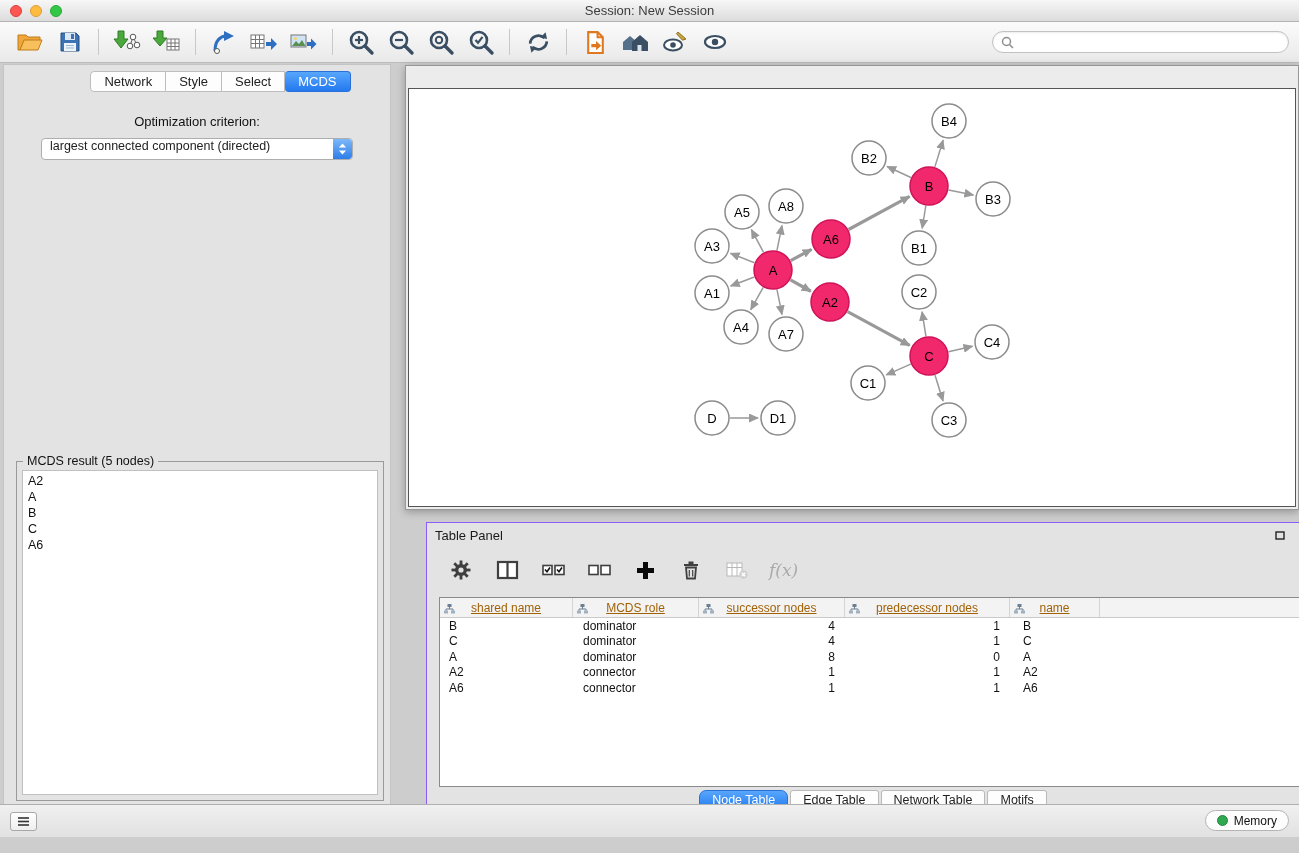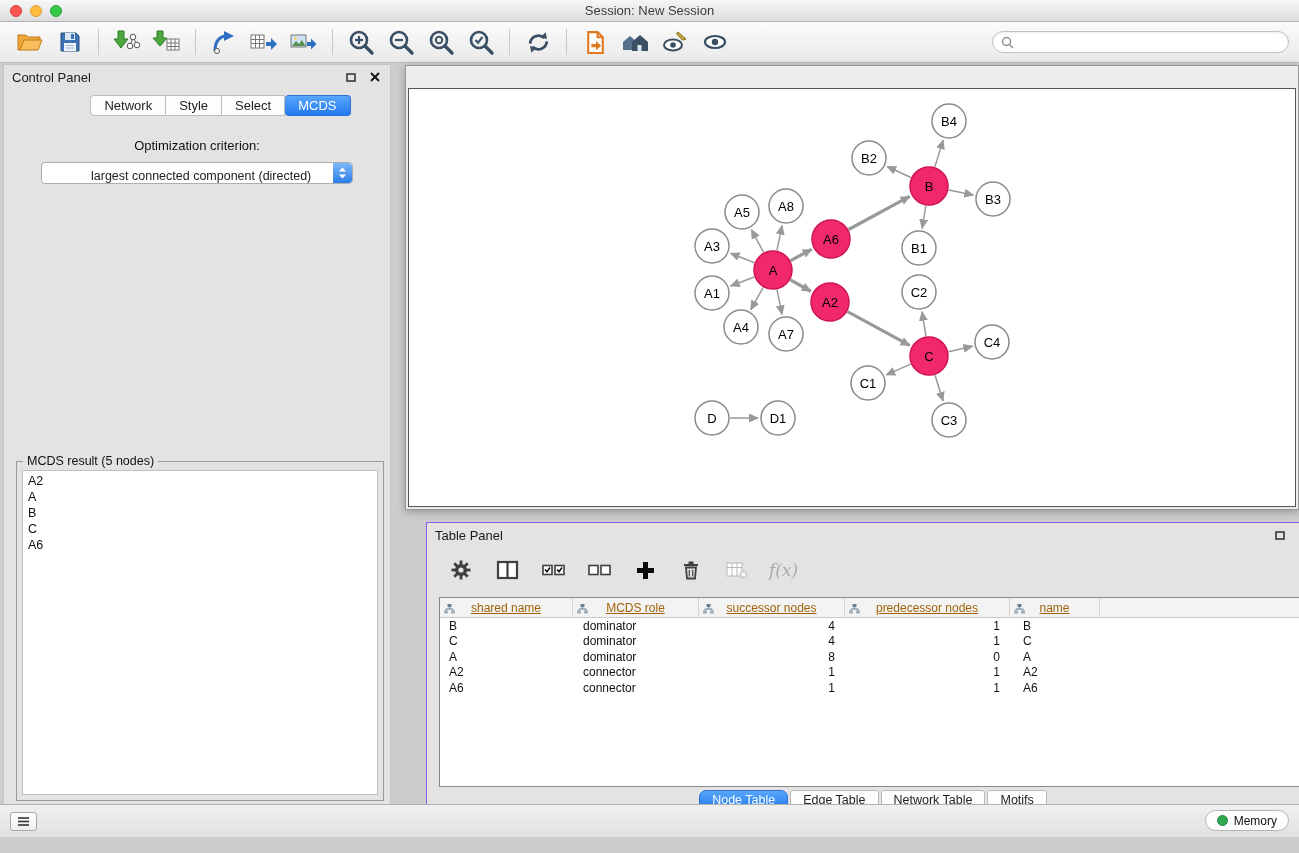--- a/index.html
+++ b/index.html
@@ -35,21 +35,21 @@
   .panel-hbtns{margin-left:auto;display:flex;gap:10px;align-items:center;}
   .panel-hbtn{display:flex;align-items:center;justify-content:center;width:14px;height:14px;}
   .cp-tabs{display:flex;justify-content:center;margin-top:6px;margin-left:47px;}
   .cp-tab{background:#fdfdfd;border:1px solid #bdbdbd;border-left:none;height:21px;padding:0 13px;
     font-size:13px;display:flex;align-items:center;color:#222;}
   .cp-tab:first-child{border-left:1px solid #bdbdbd;border-radius:4px 0 0 4px;}
   .cp-tab:last-child{border-radius:0 4px 4px 0;}
   .cp-tab.active{background:linear-gradient(#58a7fc,#2379ef);border-color:#2a70d8;color:#fff;border-radius:4px;}
   .opt-label{margin-top:22px;text-align:center;font-size:13px;color:#111;}
   .combo{margin:9px auto 0 auto;width:312px;height:22px;background:#fff;border:1px solid #aeaeae;
-    border-radius:4px;display:flex;align-items:flex-end;font-size:12.5px;overflow:hidden;padding-left:41px;}
+    border-radius:4px;display:flex;align-items:flex-start;font-size:12.5px;overflow:hidden;}
   .combo-text{flex:1;padding-left:8px;white-space:nowrap;}
   .combo-stepper{width:19px;height:100%;background:linear-gradient(#7db8f9,#2d7ee9);
     display:flex;align-items:center;justify-content:center;border-radius:0 3px 3px 0;}
   .cp-buttons{margin-top:14px;display:flex;justify-content:center;gap:28px;}
   .mac-btn{height:22px;padding:0 14px;font-size:13px;font-family:"Liberation Sans",sans-serif;
     background:linear-gradient(#ffffff,#f0f0f0);border:1px solid #b2b2b2;border-radius:4px;color:#111;}
   .result-box{position:absolute;left:12px;top:396px;width:368px;height:340px;border:1px solid #9a9a9a;}
   .result-legend{position:absolute;top:-8px;left:6px;background:#e3e3e3;padding:0 4px;font-size:12.5px;color:#111;}
   .result-list{position:absolute;top:8px;left:5px;right:5px;bottom:5px;background:#fff;
     border:1px solid #c0c0c0;font-size:12.5px;line-height:16px;padding:2px 5px;color:#111;}
@@ -247,35 +247,20 @@
     <div class="search-box">
       <svg width="13" height="13" viewBox="0 0 13 13">
           <circle cx="5.5" cy="5.5" r="4" fill="none" stroke="#8e8e8e" stroke-width="1.5"></circle>
           <line x1="8.5" y1="8.5" x2="12" y2="12" stroke="#8e8e8e" stroke-width="1.5"></line>
         </svg>
       <input type="text" placeholder="" style="">
     </div>
   </div>
 
   <div class="control-panel">
-    <div class="panel-header">
-      <span>Control Panel</span>
-      <span class="panel-hbtns">
-        <span class="panel-hbtn">
-            <svg width="10" height="10" viewBox="0 0 10 10">
-              <rect x="1" y="2" width="8" height="7" fill="none" stroke="#222" stroke-width="1.4"></rect>
-            </svg>
-          </span>
-        <span class="panel-hbtn">
-            <svg width="10" height="10" viewBox="0 0 10 10">
-              <path d="M1 1 L9 9 M9 1 L1 9" stroke="#111" stroke-width="1.9"></path>
-            </svg>
-          </span>
-      </span>
-    </div>
     <div class="cp-tabs">
       <div class="cp-tab">Network</div>
       <div class="cp-tab">Style</div>
       <div class="cp-tab">Select</div>
       <div class="cp-tab active">MCDS</div>
     </div>
     <div class="opt-label">Optimization criterion:</div>
     <div class="combo">
       <span class="combo-text">largest connected component (directed)</span>
       <span class="combo-stepper">

